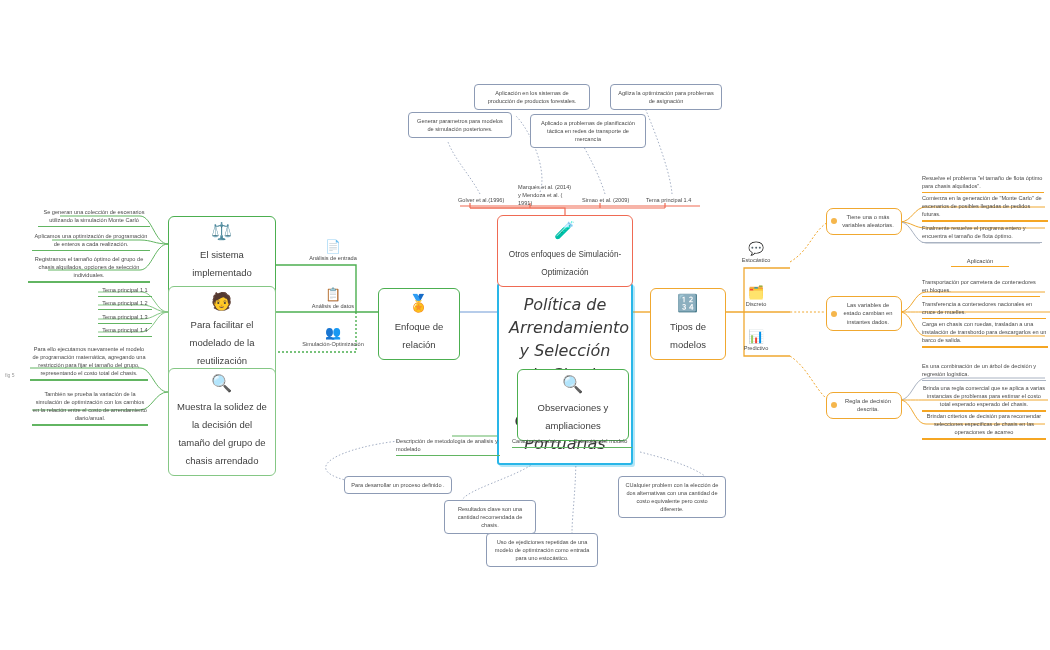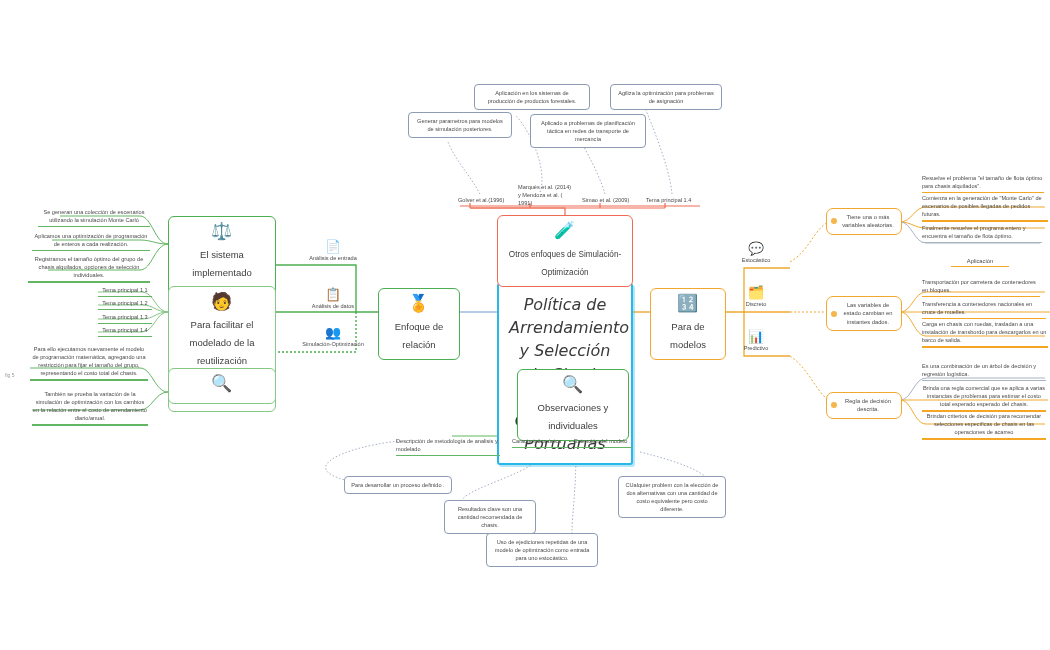--- a/index.html
+++ b/index.html
@@ -182,20 +182,21 @@
 </div>
 <div class="leaf c" style="left:98px;top:313px;width:54px;">
   <span>Tema principal 1.3</span><i class="ul g"></i>
 </div>
 <div class="leaf c" style="left:98px;top:326px;width:54px;">
   <span>Tema principal 1.4</span><i class="ul g"></i>
 </div>
 
 <div class="node topic green" style="left:168px;top:368px;width:108px;border-color:#85c785;">
   <span class="ico">🔍</span>
+  <span class="lbl">Muestra la solidez de la decisión del tamaño del grupo de chasis arrendado</span>
 </div>
 <div class="leaf c" style="left:30px;top:345px;width:118px;">
   <span>Para ello  ejecutamos nuevamente el modelo de programación matemática, agregando una restricción para fijar el tamaño del grupo, representando el costo total del chasis.</span><i class="ul g"></i>
 </div>
 <div class="leaf c" style="left:32px;top:390px;width:116px;">
   <span>También se prueba la variación de la simulación de optimización con los cambios en la relación entre el costo de arrendamiento diario/anual.</span><i class="ul g"></i>
 </div>
 
 <div class="figtag" style="left:5px;top:372px;">fig 5</div>
 
@@ -225,21 +226,21 @@
 </div>
 <div class="callout" style="left:530px;top:114px;width:116px;">
   <span>Aplicado a problemas de planificación táctica en redes de transporte de mercancía</span>
 </div>
 <div class="callout" style="left:610px;top:84px;width:112px;">
   <span>Agiliza la optimización para problemas de asignación</span>
 </div>
 
 <div class="node topic orange" style="left:650px;top:288px;width:76px;">
   <span class="ico">🔢</span>
-  <span class="lbl">Para de modelos</span>
+  <span class="lbl">Tipos de modelos</span>
 </div>
 
 <div class="subcap" style="left:728px;top:242px;width:56px;">
   <span class="si">💬</span>
   <span class="sl">Estocástico</span>
 </div>
 <div class="subcap" style="left:728px;top:286px;width:56px;">
   <span class="si">🗂️</span>
   <span class="sl">Discreto</span>
 </div>
@@ -291,21 +292,21 @@
 </div>
 <div class="leaf c" style="left:922px;top:384px;width:124px;">
   <span>Brinda una regla comercial que se aplica a varias instancias de problemas para estimar el costo total esperado esperado del chasis.</span><i class="ul o"></i>
 </div>
 <div class="leaf c" style="left:922px;top:412px;width:124px;">
   <span>Brindan criterios de decisión para recomendar selecciones especificas de chasis en las operaciones de acarreo</span><i class="ul o"></i>
 </div>
 
 <div class="node topic green" style="left:517px;top:369px;width:112px;">
   <span class="ico">🔍</span>
-  <span class="lbl">Observaciones y individuales</span>
+  <span class="lbl">Observaciones y ampliaciones</span>
 </div>
 
 <div class="leaf" style="left:396px;top:437px;width:104px;">
   <span>Descripción de metodología de analisis y modelado</span><i class="ul g"></i>
 </div>
 <div class="leaf" style="left:512px;top:437px;width:56px;">
   <span>Caracteristica única</span><i class="ul g"></i>
 </div>
 <div class="leaf" style="left:574px;top:437px;width:58px;">
   <span>Extención del modelo</span><i class="ul g"></i>

